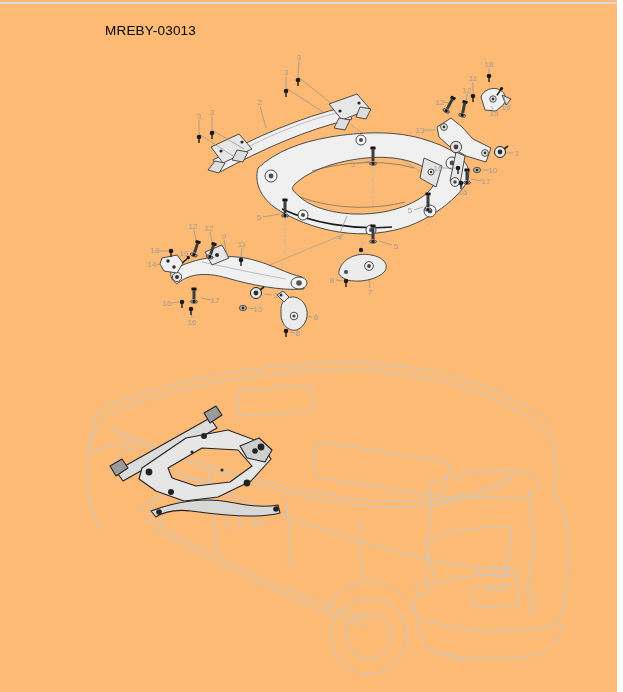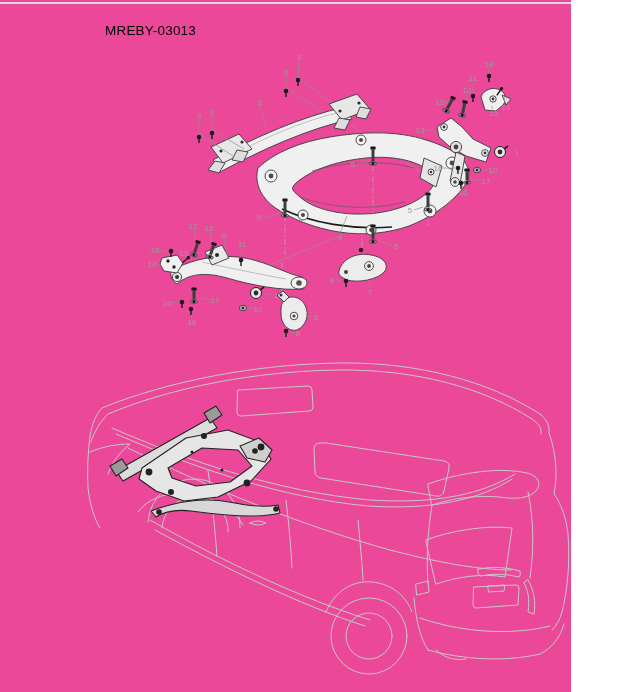--- a/index.html
+++ b/index.html
@@ -1,16 +1,16 @@
 <!DOCTYPE html>
 <html><head>
 <meta charset="utf-8">
 <style>
   html,body{margin:0;padding:0;background:#fff;}
-  .page{position:relative;width:571px;height:692px;background:#ec4899;overflow:hidden;
+  .page{position:relative;width:617px;height:692px;background:#fdba74;overflow:hidden;
         font-family:"Liberation Sans",sans-serif;}
   .top-rule{position:absolute;top:2px;left:0;width:100%;height:2px;background:#d9d9d9;}
   .title{position:absolute;left:105px;top:23px;font-size:13.5px;color:#000;letter-spacing:.2px;}
   svg{position:absolute;left:0;top:0;}
   svg text.callout{font-family:"Liberation Sans",sans-serif;font-size:8px;}
 </style>
 </head>
 <body>
 
 <div class="page">

